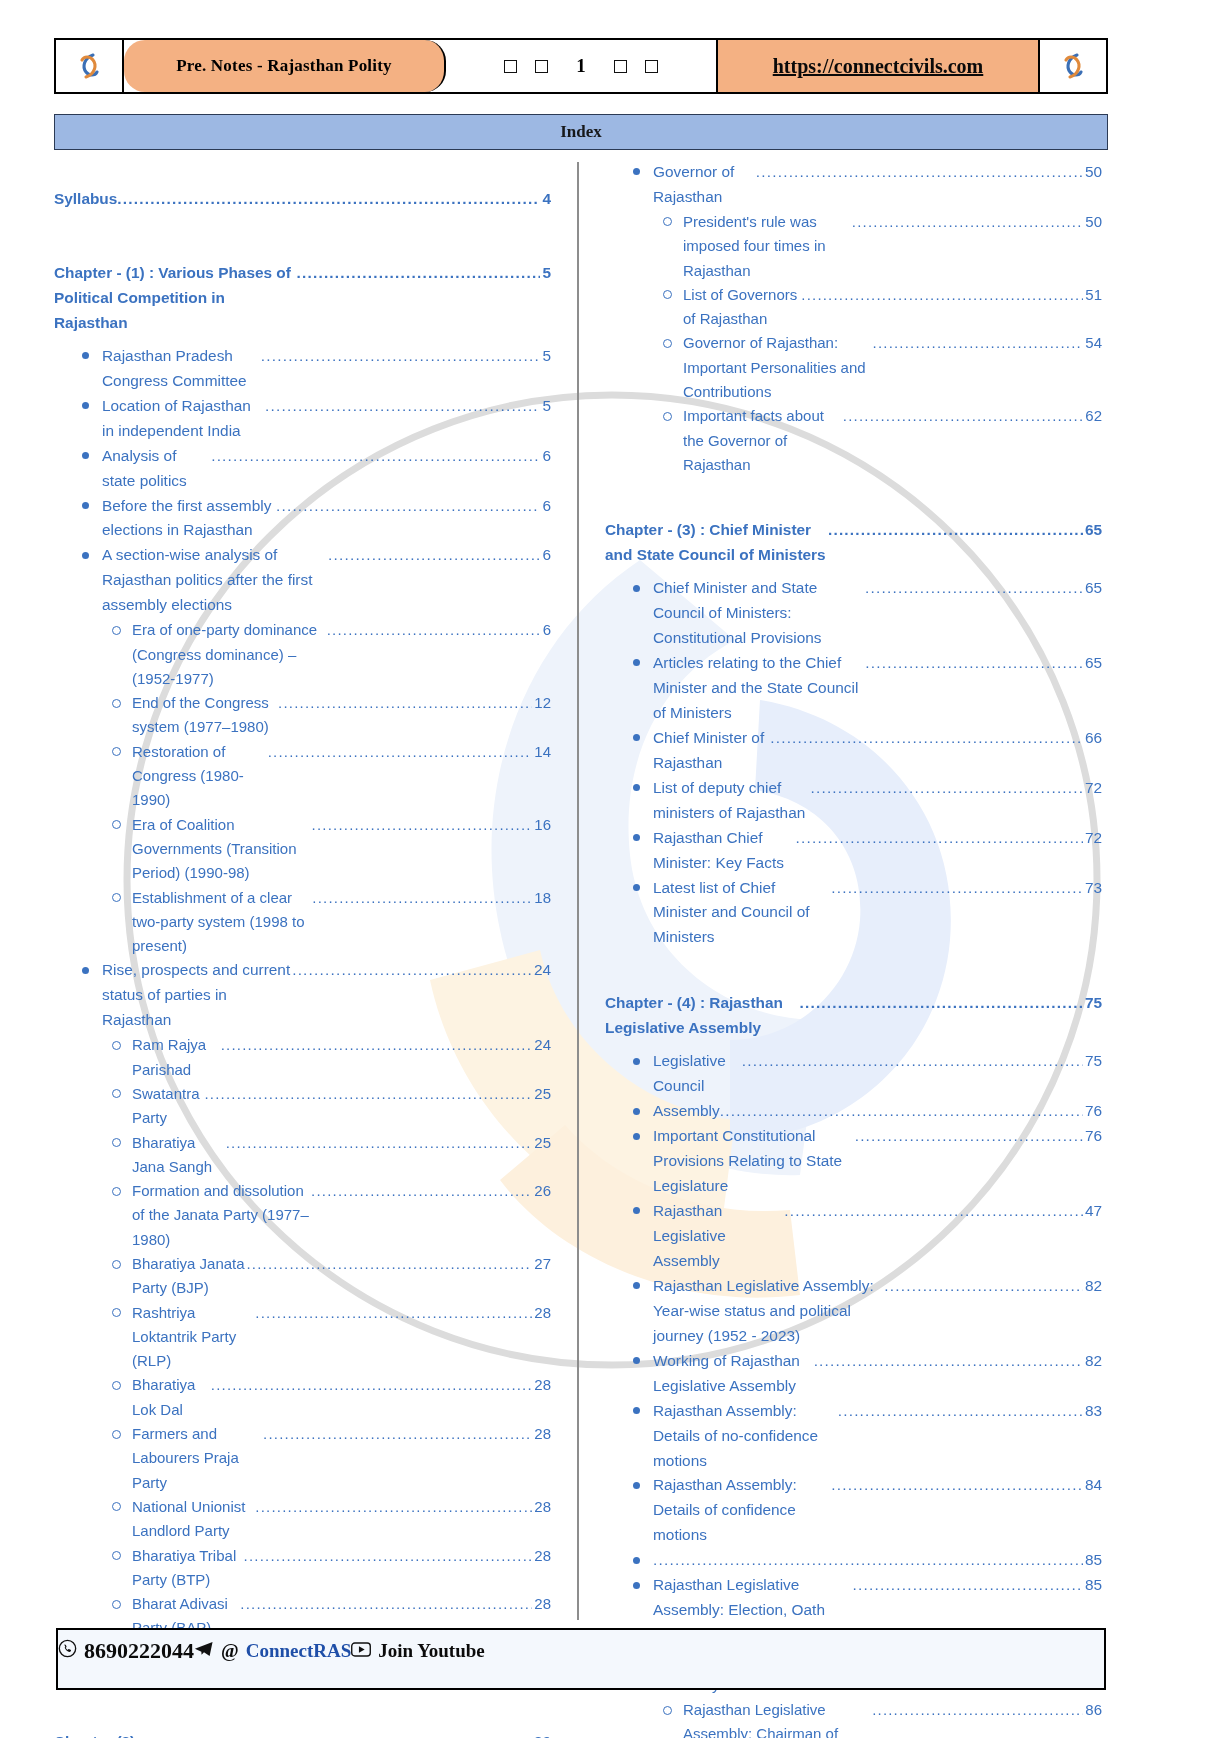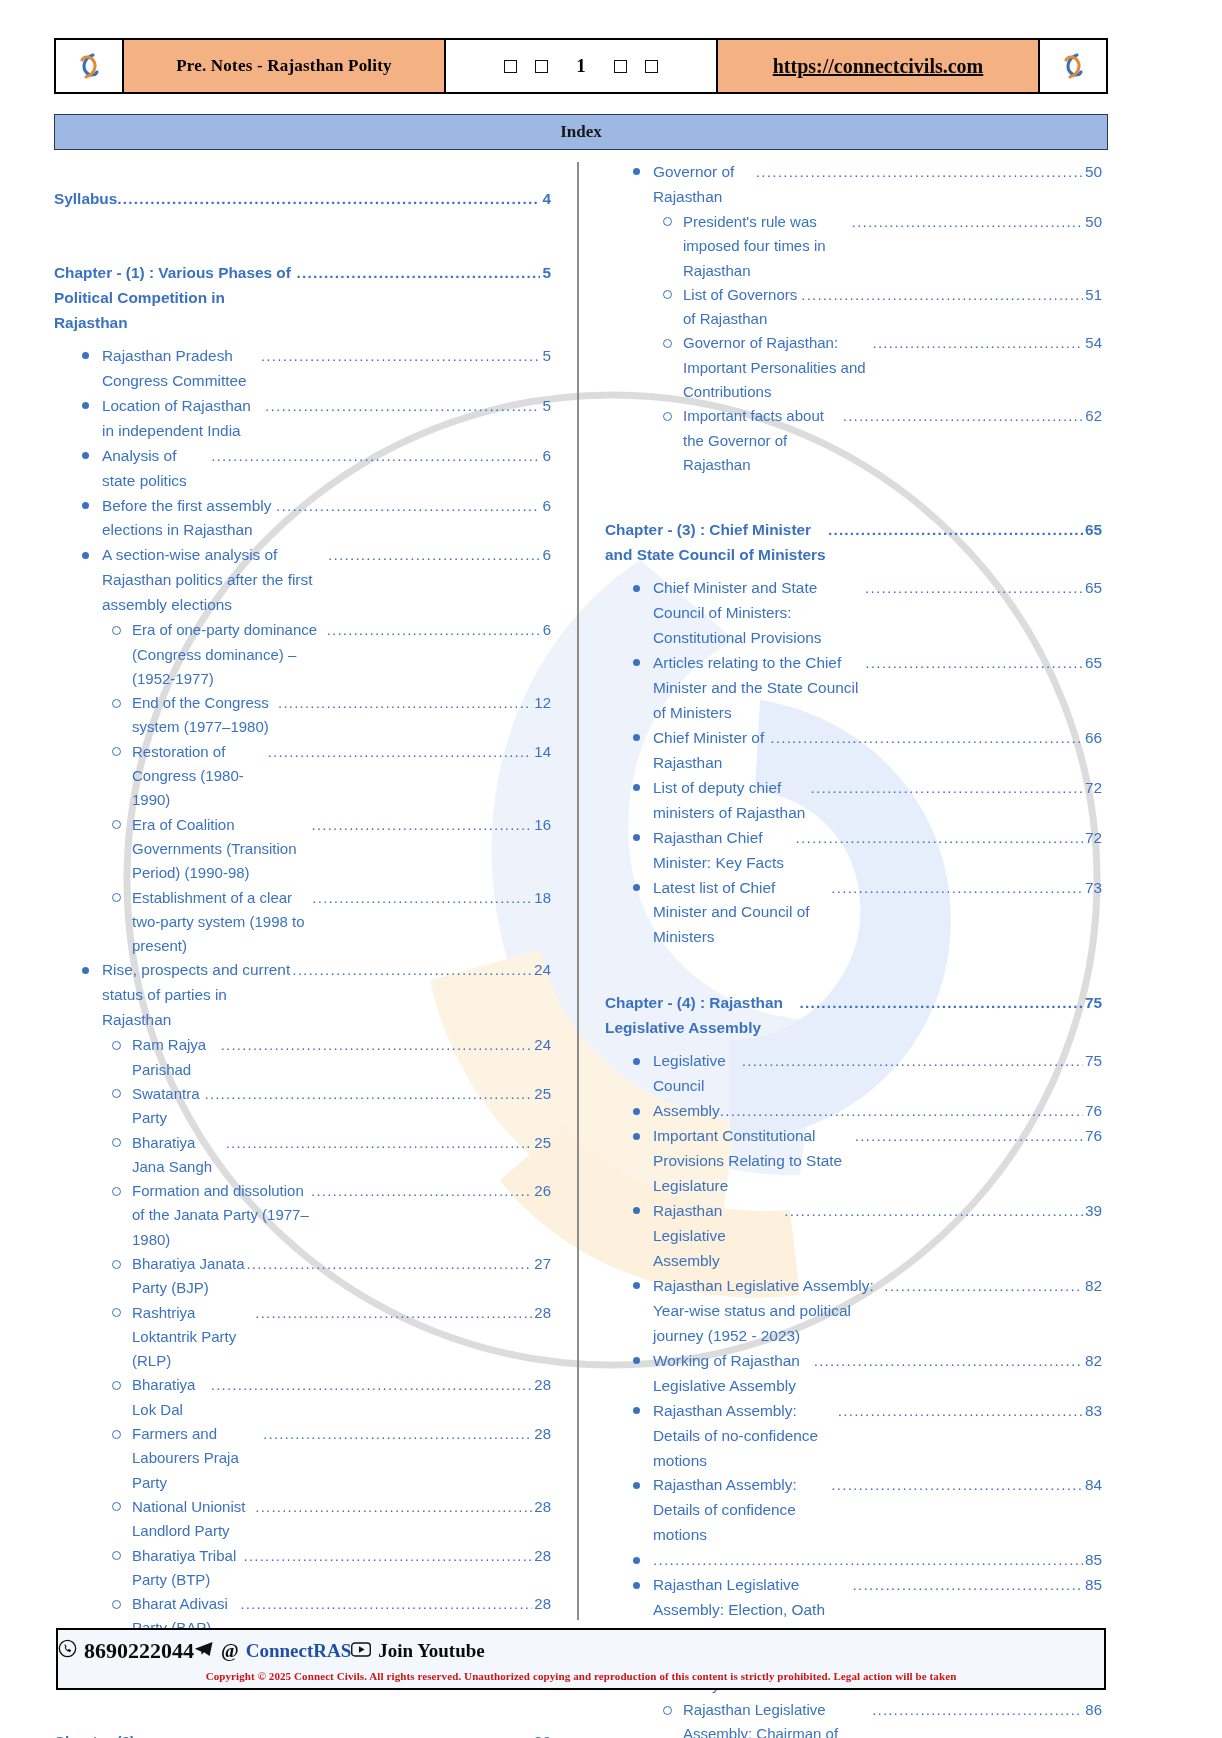--- a/index.html
+++ b/index.html
@@ -59,20 +59,21 @@
     background: #F4B183;
     border-right: 2px solid #000;
     display: flex;
     align-items: center;
     justify-content: center;
     font-family: "Liberation Serif", serif;
     font-weight: bold;
     font-size: 17px;
     color: #000;
     letter-spacing: 0.2px;
+    border-radius: 21px;
   }
   .hdr-page-cell {
     flex: 1 1 auto;
     background: #ffffff;
     border-right: 2px solid #000;
     display: flex;
     align-items: center;
     justify-content: center;
     gap: 18px;
     font-family: "Liberation Serif", serif;
@@ -749,21 +750,21 @@
               <span class="pagenum">76</span>
             </div>
           </div>
         </div>
         <div class="entry lvl1">
           <span class="bullet dot"></span>
           <div class="entry-body">
             <div class="entry-line">
               <span class="etext wrap">Rajasthan Legislative Assembly</span>
               <span class="leader">..........................................................................................</span>
-              <span class="pagenum">39</span>
+              <span class="pagenum">47</span>
             </div>
           </div>
         </div>
         <div class="entry lvl1">
           <span class="bullet dot"></span>
           <div class="entry-body">
             <div class="entry-line">
               <span class="etext wrap">Rajasthan Legislative Assembly: Year-wise status and political journey (1952 - 2023)</span>
               <span class="leader">..........................................................................................</span>
               <span class="pagenum">82</span>
@@ -865,16 +866,15 @@
       <div class="f-item f-yt">
         <span class="f-ico">
           <svg width="20" height="15" viewBox="0 0 22 16">
             <rect x="0.8" y="0.8" width="20.4" height="14.4" rx="3.4" fill="none" stroke="#111" stroke-width="1.5"></rect>
             <path d="M8.7 4.4 L15 8 L8.7 11.6 Z" fill="#111"></path>
           </svg>
         </span>
         <span>Join Youtube</span>
       </div>
     </div>
-    <div class="copyright">Copyright © 2025 Connect Civils. All rights reserved. Unauthorized copying and reproduction of this content is strictly prohibited. Legal action will be taken</div>
   </div>
 
 </div>
 
 </body></html>

